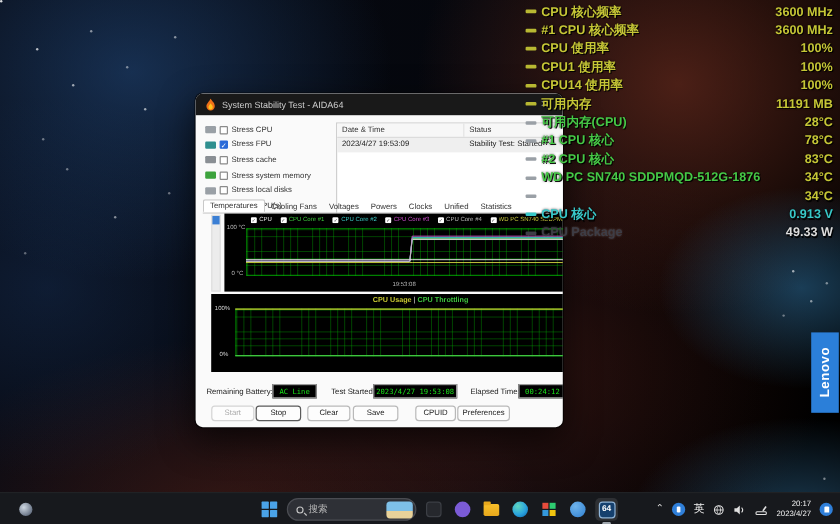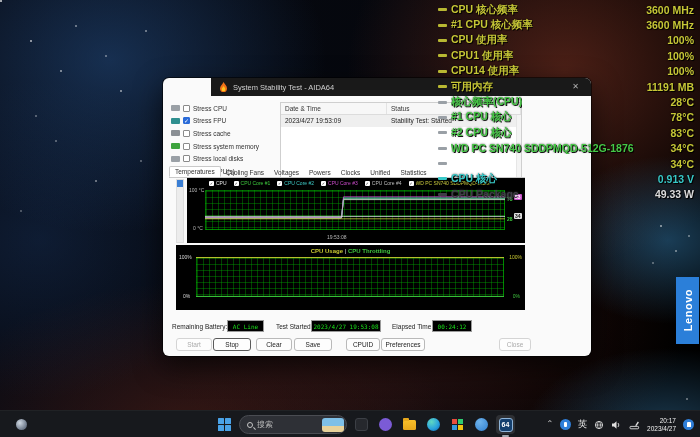--- a/index.html
+++ b/index.html
@@ -32,22 +32,22 @@
   .osd-ic{width:9px;height:3px;border-radius:1px;margin-right:4px;flex:0 0 auto;}
   .osd-label{overflow:hidden;text-overflow:clip;}
   .osd-value{margin-left:auto;padding-left:6px;}
   .tone-y .osd-label,.tone-y .osd-value{color:#c6c636;text-align:center;}
   .tone-g .osd-label{color:#46c846;} .tone-g .osd-value{color:#c6c636;}
   .tone-c .osd-label,.tone-c .osd-value{color:#38c8c8;}
   .tone-k .osd-label{color:#3d3d46;text-shadow:0 0 2px rgba(255,255,255,.25);} .tone-k .osd-value{color:#dcdcdc;}
   .tone-y .osd-ic{background:#b8b832;} .tone-g .osd-ic{background:#9aa0a6;}
   .tone-c .osd-ic{background:#38c8c8;} .tone-k .osd-ic{background:#3d3d46;}
   
-  .win{position:absolute;left:163px;top:78px;width:428px;height:278px;background:#fafafa;border-radius:6px;
-    overflow:hidden;z-index:5;box-shadow:0 10px 28px rgba(0,0,0,.65),0 0 0 1px rgba(0,0,0,.55);padding-left:48px;}
+  .win{position:absolute;left:163px;top:78px;width:306px;height:278px;background:#fafafa;border-radius:6px;
+    overflow:hidden;z-index:5;box-shadow:0 10px 28px rgba(0,0,0,.65),0 0 0 1px rgba(0,0,0,.55);}
   .titlebar{height:18px;background:#191919;display:flex;align-items:center;padding:0 8px;}
   .title{color:#cfcfcf;font-size:7.5px;margin-left:5px;}
   .close{margin-left:auto;color:#b0b0b0;font-size:8px;line-height:8px;padding:2px 4px;}
   
   .stress{position:absolute;left:8px;top:24px;width:106px;}
   .stress-row{display:flex;align-items:center;height:12.6px;font-size:6.5px;color:#333;}
   .st-ic{width:9px;height:6px;border-radius:1px;margin-right:3px;flex:0 0 auto;}
   .cb{width:7px;height:7px;border:1px solid #8a8a8a;border-radius:1px;background:#fff;margin-right:3px;flex:0 0 auto;
     display:flex;align-items:center;justify-content:center;font-size:6px;color:#fff;}
   .cb.checked{background:#2b6bd8;border-color:#2b6bd8;}
@@ -391,21 +391,21 @@
         <span class="osd-label" data-name="osd-label">CPU14 使用率</span>
         <span class="osd-value" data-name="osd-value">100%</span>
       </div>
       <div class="osd-row tone-y" data-name="osd-row">
         <span class="osd-ic" data-name="memory-icon"></span>
         <span class="osd-label" data-name="osd-label">可用内存</span>
         <span class="osd-value" data-name="osd-value">11191 MB</span>
       </div>
       <div class="osd-row tone-g" data-name="osd-row">
         <span class="osd-ic" data-name="temperature-icon"></span>
-        <span class="osd-label" data-name="osd-label">核心频率(CPU)</span>
+        <span class="osd-label" data-name="osd-label">可用内存(CPU)</span>
         <span class="osd-value" data-name="osd-value">28°C</span>
       </div>
       <div class="osd-row tone-g" data-name="osd-row">
         <span class="osd-ic" data-name="temperature-icon"></span>
         <span class="osd-label" data-name="osd-label">#1 CPU 核心</span>
         <span class="osd-value" data-name="osd-value">78°C</span>
       </div>
       <div class="osd-row tone-g" data-name="osd-row">
         <span class="osd-ic" data-name="temperature-icon"></span>
         <span class="osd-label" data-name="osd-label">#2 CPU 核心</span>

